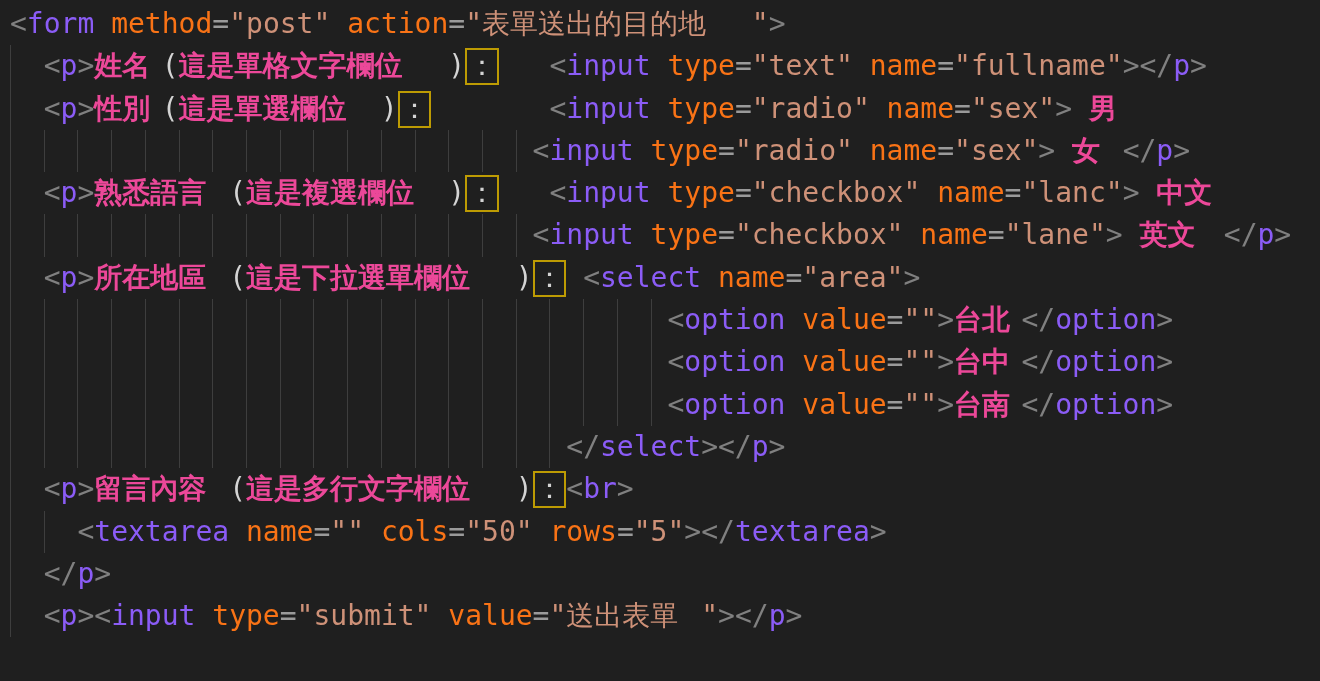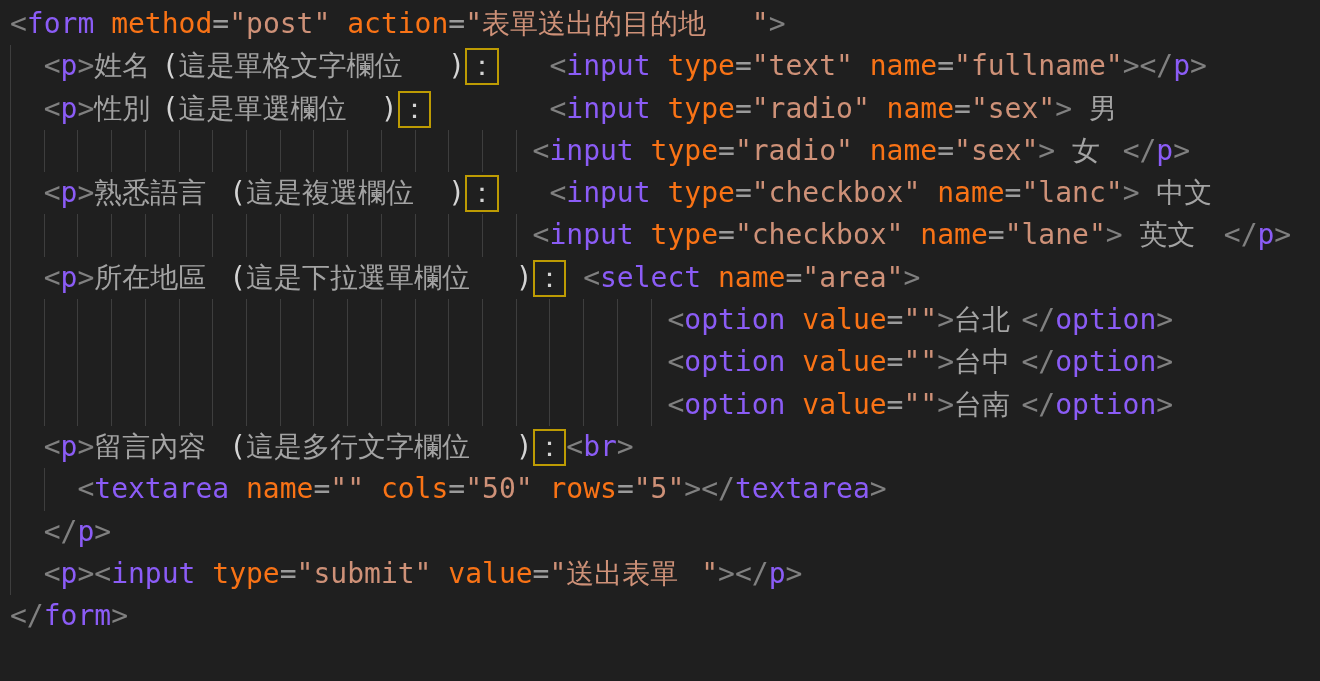--- a/index.html
+++ b/index.html
@@ -17,21 +17,21 @@
     height:42.3px;
     line-height:42.3px;
     white-space:pre;
   }
   .tk-tag{color:#8b5cf6;}
   .tk-attr{color:#f97316;}
   .tk-str,.tk-cjkstr{color:#ce9178;}
   .tk-pun{color:#808080;}
   .tk-eq{color:#9a9a9a;}
   .tk-txt{color:#d4d4d4;}
-  .tk-cjk{color:#a3a3a3;}
+  .tk-cjk{color:#ec4899;font-weight:bold;}
   .tk-cjk,.tk-cjkstr{display:inline-block;vertical-align:top;overflow:visible;}
   .tk-ind{
     display:inline-block;
     vertical-align:top;
     height:42.3px;
     background:repeating-linear-gradient(to right,#3e3e3e 0,#3e3e3e 1px,transparent 1px,transparent 2ch);
   }
   .tk-colon{
     display:inline-block;
     vertical-align:top;
@@ -53,19 +53,19 @@
       <div class="line"><span class="tk-pun">&lt;</span><span class="tk-tag">form</span><span class="tk-txt"> </span><span class="tk-attr">method</span><span class="tk-eq">=</span><span class="tk-str">"post"</span><span class="tk-txt"> </span><span class="tk-attr">action</span><span class="tk-eq">=</span><span class="tk-str">"</span><span class="tk-cjkstr" style="width: 16ch;">表單送出的目的地</span><span class="tk-str">"</span><span class="tk-pun">&gt;</span></div>
       <div class="line"><span class="tk-ind" style="width: calc(2ch - 1px); margin-right: 1px;"></span><span class="tk-pun">&lt;</span><span class="tk-tag">p</span><span class="tk-pun">&gt;</span><span class="tk-cjk" style="width: 4ch;">姓名</span><span class="tk-txt">(</span><span class="tk-cjk" style="width: 16ch;">這是單格文字欄位</span><span class="tk-txt">)</span><span class="tk-colon">：</span><span class="tk-txt">   </span><span class="tk-pun">&lt;</span><span class="tk-tag">input</span><span class="tk-txt"> </span><span class="tk-attr">type</span><span class="tk-eq">=</span><span class="tk-str">"text"</span><span class="tk-txt"> </span><span class="tk-attr">name</span><span class="tk-eq">=</span><span class="tk-str">"fullname"</span><span class="tk-pun">&gt;</span><span class="tk-pun">&lt;/</span><span class="tk-tag">p</span><span class="tk-pun">&gt;</span></div>
       <div class="line"><span class="tk-ind" style="width: calc(2ch - 1px); margin-right: 1px;"></span><span class="tk-pun">&lt;</span><span class="tk-tag">p</span><span class="tk-pun">&gt;</span><span class="tk-cjk" style="width: 4ch;">性別</span><span class="tk-txt">(</span><span class="tk-cjk" style="width: 12ch;">這是單選欄位</span><span class="tk-txt">)</span><span class="tk-colon">：</span><span class="tk-txt">       </span><span class="tk-pun">&lt;</span><span class="tk-tag">input</span><span class="tk-txt"> </span><span class="tk-attr">type</span><span class="tk-eq">=</span><span class="tk-str">"radio"</span><span class="tk-txt"> </span><span class="tk-attr">name</span><span class="tk-eq">=</span><span class="tk-str">"sex"</span><span class="tk-pun">&gt;</span><span class="tk-txt"> </span><span class="tk-cjk" style="width: 2ch;">男</span></div>
       <div class="line"><span class="tk-ind" style="width: calc(31ch - 1px); margin-right: 1px;"></span><span class="tk-pun">&lt;</span><span class="tk-tag">input</span><span class="tk-txt"> </span><span class="tk-attr">type</span><span class="tk-eq">=</span><span class="tk-str">"radio"</span><span class="tk-txt"> </span><span class="tk-attr">name</span><span class="tk-eq">=</span><span class="tk-str">"sex"</span><span class="tk-pun">&gt;</span><span class="tk-txt"> </span><span class="tk-cjk" style="width: 2ch;">女</span><span class="tk-txt"> </span><span class="tk-pun">&lt;/</span><span class="tk-tag">p</span><span class="tk-pun">&gt;</span></div>
       <div class="line"><span class="tk-ind" style="width: calc(2ch - 1px); margin-right: 1px;"></span><span class="tk-pun">&lt;</span><span class="tk-tag">p</span><span class="tk-pun">&gt;</span><span class="tk-cjk" style="width: 8ch;">熟悉語言</span><span class="tk-txt">(</span><span class="tk-cjk" style="width: 12ch;">這是複選欄位</span><span class="tk-txt">)</span><span class="tk-colon">：</span><span class="tk-txt">   </span><span class="tk-pun">&lt;</span><span class="tk-tag">input</span><span class="tk-txt"> </span><span class="tk-attr">type</span><span class="tk-eq">=</span><span class="tk-str">"checkbox"</span><span class="tk-txt"> </span><span class="tk-attr">name</span><span class="tk-eq">=</span><span class="tk-str">"lanc"</span><span class="tk-pun">&gt;</span><span class="tk-txt"> </span><span class="tk-cjk" style="width: 4ch;">中文</span></div>
       <div class="line"><span class="tk-ind" style="width: calc(31ch - 1px); margin-right: 1px;"></span><span class="tk-pun">&lt;</span><span class="tk-tag">input</span><span class="tk-txt"> </span><span class="tk-attr">type</span><span class="tk-eq">=</span><span class="tk-str">"checkbox"</span><span class="tk-txt"> </span><span class="tk-attr">name</span><span class="tk-eq">=</span><span class="tk-str">"lane"</span><span class="tk-pun">&gt;</span><span class="tk-txt"> </span><span class="tk-cjk" style="width: 4ch;">英文</span><span class="tk-txt"> </span><span class="tk-pun">&lt;/</span><span class="tk-tag">p</span><span class="tk-pun">&gt;</span></div>
       <div class="line"><span class="tk-ind" style="width: calc(2ch - 1px); margin-right: 1px;"></span><span class="tk-pun">&lt;</span><span class="tk-tag">p</span><span class="tk-pun">&gt;</span><span class="tk-cjk" style="width: 8ch;">所在地區</span><span class="tk-txt">(</span><span class="tk-cjk" style="width: 16ch;">這是下拉選單欄位</span><span class="tk-txt">)</span><span class="tk-colon">：</span><span class="tk-txt"> </span><span class="tk-pun">&lt;</span><span class="tk-tag">select</span><span class="tk-txt"> </span><span class="tk-attr">name</span><span class="tk-eq">=</span><span class="tk-str">"area"</span><span class="tk-pun">&gt;</span></div>
       <div class="line"><span class="tk-ind" style="width: calc(39ch - 1px); margin-right: 1px;"></span><span class="tk-pun">&lt;</span><span class="tk-tag">option</span><span class="tk-txt"> </span><span class="tk-attr">value</span><span class="tk-eq">=</span><span class="tk-str">""</span><span class="tk-pun">&gt;</span><span class="tk-cjk" style="width: 4ch;">台北</span><span class="tk-pun">&lt;/</span><span class="tk-tag">option</span><span class="tk-pun">&gt;</span></div>
       <div class="line"><span class="tk-ind" style="width: calc(39ch - 1px); margin-right: 1px;"></span><span class="tk-pun">&lt;</span><span class="tk-tag">option</span><span class="tk-txt"> </span><span class="tk-attr">value</span><span class="tk-eq">=</span><span class="tk-str">""</span><span class="tk-pun">&gt;</span><span class="tk-cjk" style="width: 4ch;">台中</span><span class="tk-pun">&lt;/</span><span class="tk-tag">option</span><span class="tk-pun">&gt;</span></div>
       <div class="line"><span class="tk-ind" style="width: calc(39ch - 1px); margin-right: 1px;"></span><span class="tk-pun">&lt;</span><span class="tk-tag">option</span><span class="tk-txt"> </span><span class="tk-attr">value</span><span class="tk-eq">=</span><span class="tk-str">""</span><span class="tk-pun">&gt;</span><span class="tk-cjk" style="width: 4ch;">台南</span><span class="tk-pun">&lt;/</span><span class="tk-tag">option</span><span class="tk-pun">&gt;</span></div>
+      <div class="line"><span class="tk-ind" style="width: calc(33ch - 1px); margin-right: 1px;"></span><span class="tk-pun">&lt;/</span><span class="tk-tag">select</span><span class="tk-pun">&gt;</span><span class="tk-pun">&lt;/</span><span class="tk-tag">p</span><span class="tk-pun">&gt;</span></div>
       <div class="line"><span class="tk-ind" style="width: calc(2ch - 1px); margin-right: 1px;"></span><span class="tk-pun">&lt;</span><span class="tk-tag">p</span><span class="tk-pun">&gt;</span><span class="tk-cjk" style="width: 8ch;">留言內容</span><span class="tk-txt">(</span><span class="tk-cjk" style="width: 16ch;">這是多行文字欄位</span><span class="tk-txt">)</span><span class="tk-colon">：</span><span class="tk-pun">&lt;</span><span class="tk-tag">br</span><span class="tk-pun">&gt;</span></div>
       <div class="line"><span class="tk-ind" style="width: calc(4ch - 1px); margin-right: 1px;"></span><span class="tk-pun">&lt;</span><span class="tk-tag">textarea</span><span class="tk-txt"> </span><span class="tk-attr">name</span><span class="tk-eq">=</span><span class="tk-str">""</span><span class="tk-txt"> </span><span class="tk-attr">cols</span><span class="tk-eq">=</span><span class="tk-str">"50"</span><span class="tk-txt"> </span><span class="tk-attr">rows</span><span class="tk-eq">=</span><span class="tk-str">"5"</span><span class="tk-pun">&gt;</span><span class="tk-pun">&lt;/</span><span class="tk-tag">textarea</span><span class="tk-pun">&gt;</span></div>
       <div class="line"><span class="tk-ind" style="width: calc(2ch - 1px); margin-right: 1px;"></span><span class="tk-pun">&lt;/</span><span class="tk-tag">p</span><span class="tk-pun">&gt;</span></div>
       <div class="line"><span class="tk-ind" style="width: calc(2ch - 1px); margin-right: 1px;"></span><span class="tk-pun">&lt;</span><span class="tk-tag">p</span><span class="tk-pun">&gt;</span><span class="tk-pun">&lt;</span><span class="tk-tag">input</span><span class="tk-txt"> </span><span class="tk-attr">type</span><span class="tk-eq">=</span><span class="tk-str">"submit"</span><span class="tk-txt"> </span><span class="tk-attr">value</span><span class="tk-eq">=</span><span class="tk-str">"</span><span class="tk-cjkstr" style="width: 8ch;">送出表單</span><span class="tk-str">"</span><span class="tk-pun">&gt;</span><span class="tk-pun">&lt;/</span><span class="tk-tag">p</span><span class="tk-pun">&gt;</span></div>
-      <div class="line"><span class="tk-pun">&lt;/</span><span class="tk-tag">form</span><span class="tk-pun">&gt;</span></div>
     </div>
 </div>
 
 </body></html>

